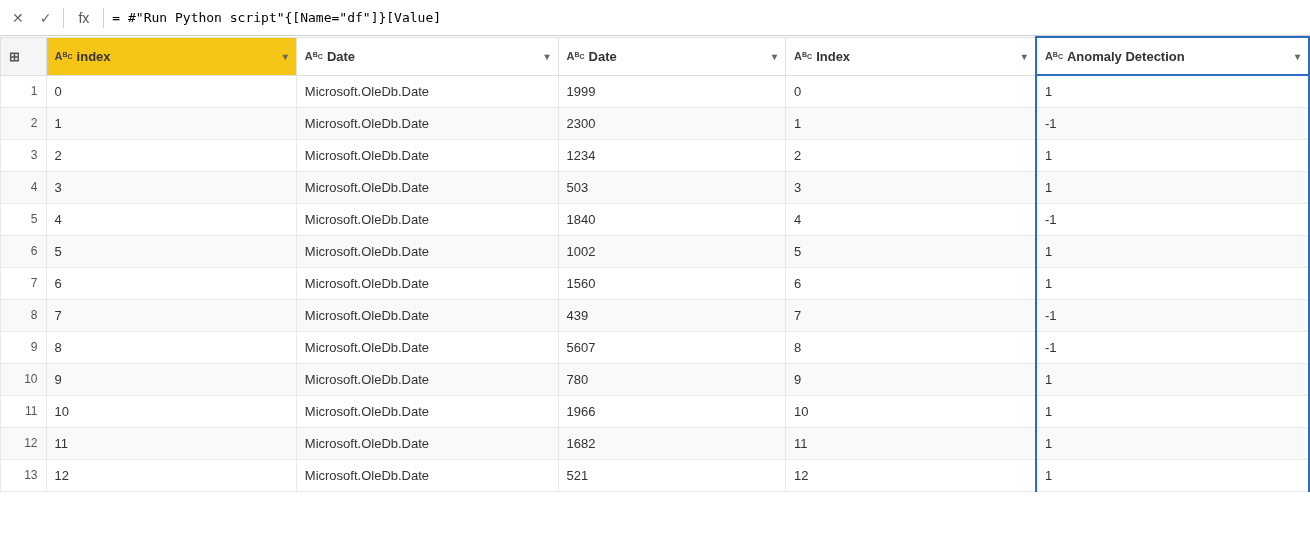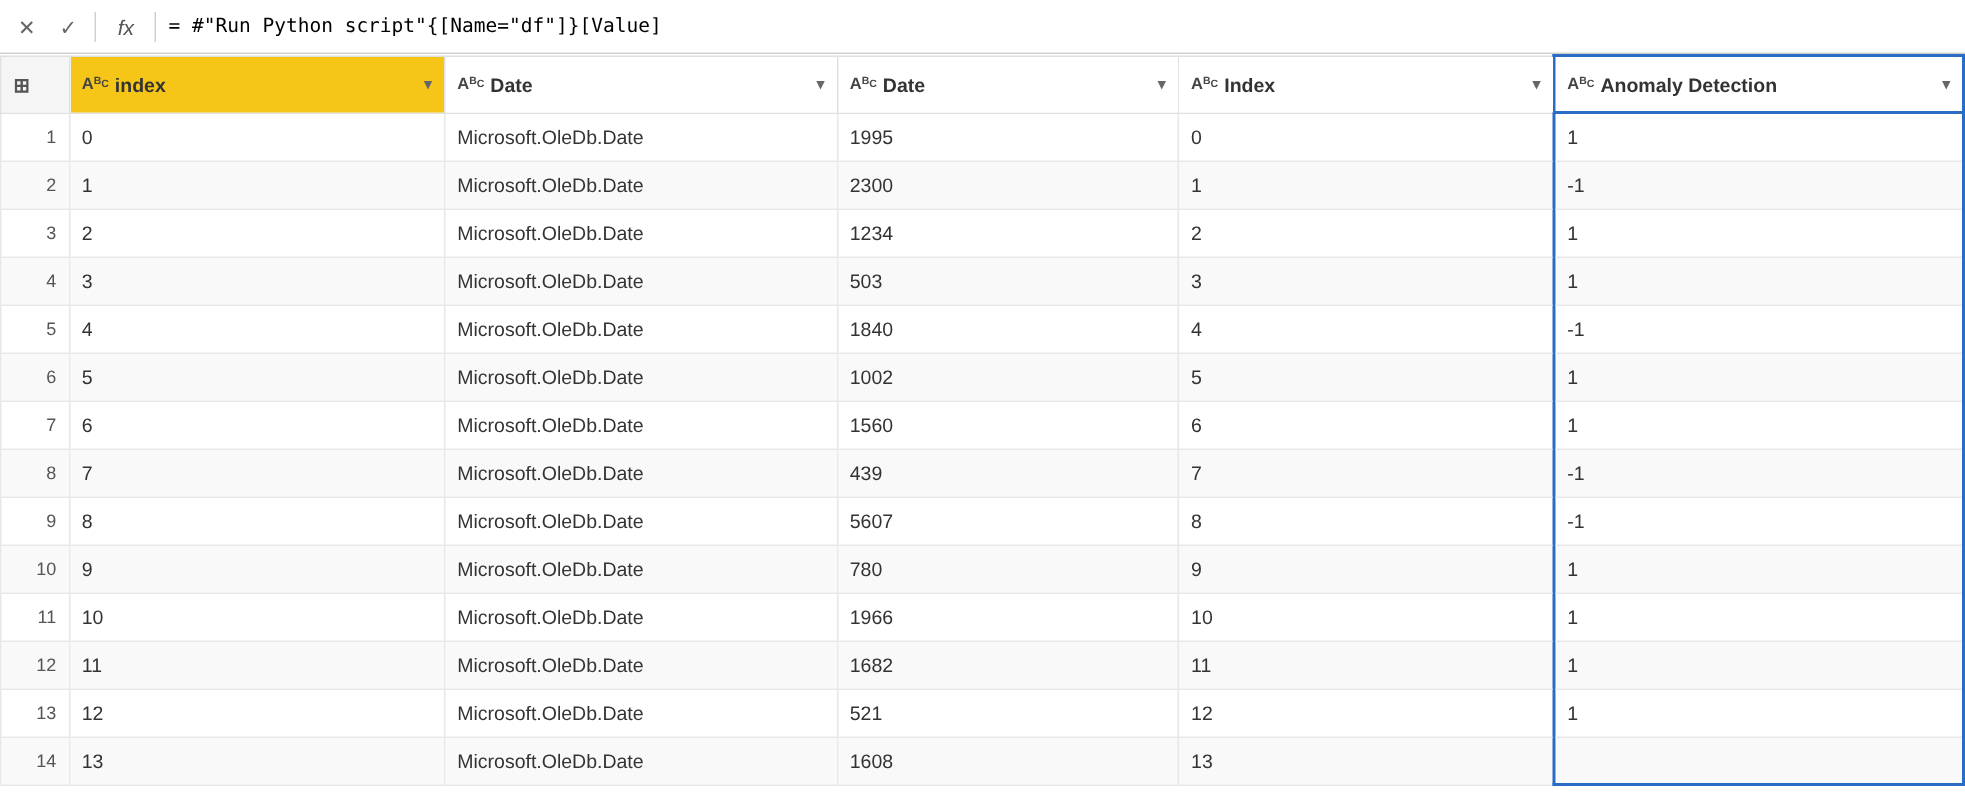--- a/index.html
+++ b/index.html
@@ -28,21 +28,20 @@
     }
 
     .formula-divider {
       width: 1px;
       height: 20px;
       background: #d0d0d0;
     }
 
     .formula-fx {
       color: #555;
-      font-style: italic;
       font-size: 14px;
       padding: 0 6px;
     }
 
     .formula-input {
       flex: 1;
       border: none;
       outline: none;
       font-family: 'Consolas', monospace;
       font-size: 13px;
@@ -233,21 +232,21 @@
             <span class="dropdown-arrow">▾</span>
           </div>
         </th>
       </tr>
     </thead>
     <tbody id="table-body">
     <tr>
     <td class="row-num">1</td>
     <td>0</td>
     <td>Microsoft.OleDb.Date</td>
-    <td>1995</td>
+    <td>1999</td>
     <td>0</td>
     <td style="border-left:2.5px solid #2b6cc4; border-right:2.5px solid #2b6cc4;">1</td>
   </tr>
         <tr>
     <td class="row-num">2</td>
     <td>1</td>
     <td>Microsoft.OleDb.Date</td>
     <td>2300</td>
     <td>1</td>
     <td style="border-left:2.5px solid #2b6cc4; border-right:2.5px solid #2b6cc4;">-1</td>
@@ -333,23 +332,15 @@
     <td style="border-left:2.5px solid #2b6cc4; border-right:2.5px solid #2b6cc4;">1</td>
   </tr>
         <tr>
     <td class="row-num">13</td>
     <td>12</td>
     <td>Microsoft.OleDb.Date</td>
     <td>521</td>
     <td>12</td>
     <td style="border-left:2.5px solid #2b6cc4; border-right:2.5px solid #2b6cc4;">1</td>
   </tr>
-        <tr>
-    <td class="row-num">14</td>
-    <td>13</td>
-    <td>Microsoft.OleDb.Date</td>
-    <td>1608</td>
-    <td>13</td>
-    <td style="border-left:2.5px solid #2b6cc4; border-right:2.5px solid #2b6cc4; border-bottom:2.5px solid #2b6cc4;"></td>
-  </tr>
       </tbody>
   </table>
 </div>
 
 </body></html>

